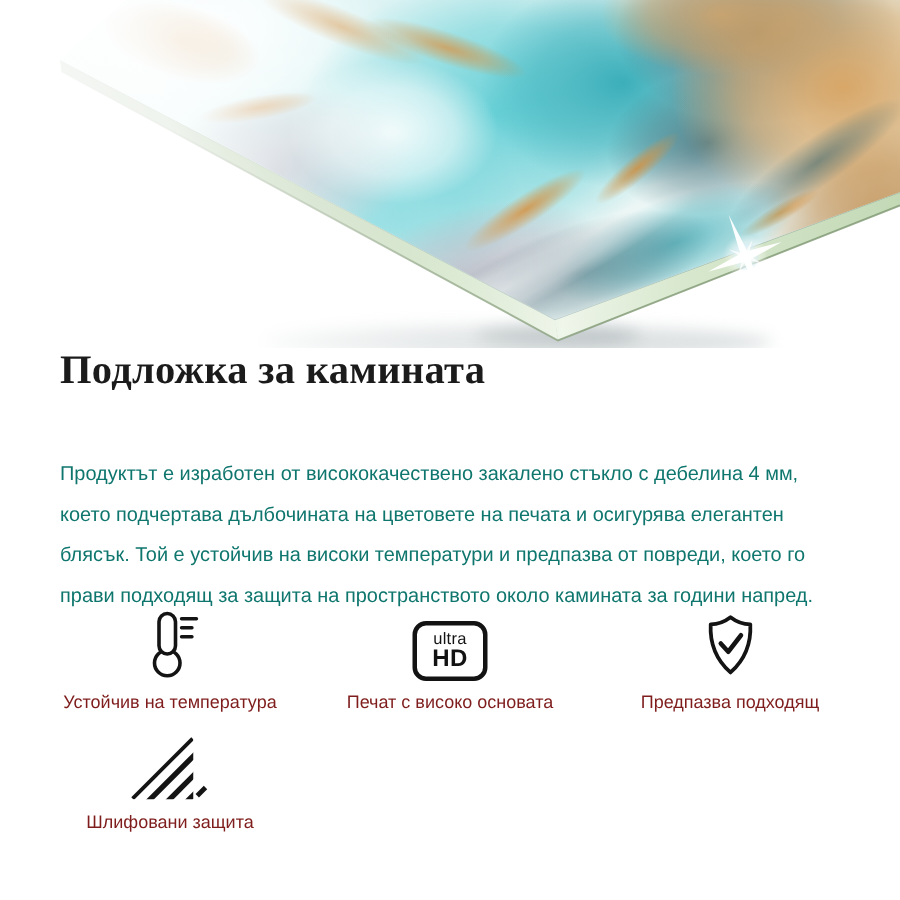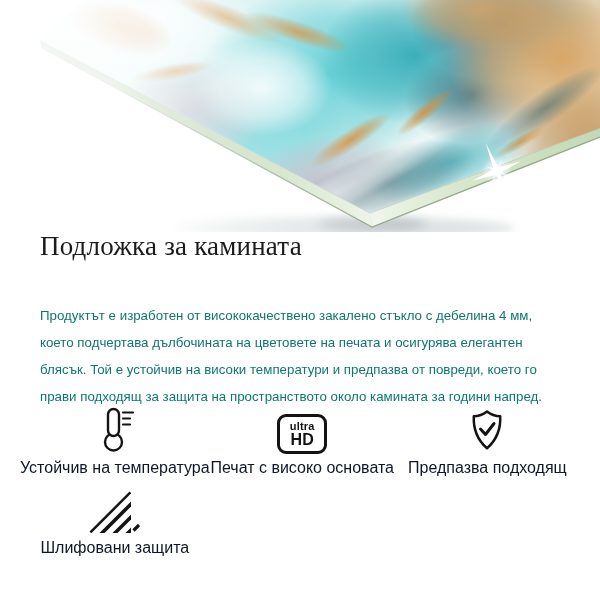--- a/index.html
+++ b/index.html
@@ -5,40 +5,40 @@
   html,body{margin:0;padding:0;}
   body{
     width:600px;height:600px;position:relative;overflow:hidden;
     background:#ffffff;
     font-family:"Liberation Sans", sans-serif;
   }
   .hero{position:absolute;top:0;left:0;width:600px;height:232px;}
   .hero svg{display:block;}
   h1{
     position:absolute;top:229px;left:40px;margin:0;
-    font-family:"Liberation Serif", serif;font-weight:400;
+    font-family:"Liberation Serif", serif;font-weight:700;
     font-size:27px;line-height:34px;color:#1b1b1b;letter-spacing:.2px;
   }
   h1 span{display:block;}
   .desc{
     position:absolute;top:302px;left:40px;width:522px;margin:0;
     font-size:13.3px;line-height:27px;color:#0f766e;
   }
   .features{
     position:absolute;top:402px;left:20px;width:560px;
     display:grid;grid-template-columns:repeat(3,1fr);row-gap:7px;
   }
   .feat{display:flex;flex-direction:column;align-items:center;}
   .icon-box{height:52px;display:flex;align-items:flex-end;justify-content:center;}
-  .feat-label{margin-top:7px;font-size:16px;line-height:14px;color:#0f172a;white-space:nowrap;}
+  .feat-label{margin-top:7px;font-size:12px;line-height:14px;color:#7f1d1d;white-space:nowrap;}
   .uhd{
     width:50px;height:40px;box-sizing:border-box;border:3px solid #131313;border-radius:9px;
     display:flex;flex-direction:column;align-items:center;justify-content:center;color:#131313;
   }
-  .uhd-top{font-size:11px;font-weight:700;line-height:11px;letter-spacing:.2px;}
+  .uhd-top{font-size:11px;font-weight:400;line-height:11px;letter-spacing:.2px;}
   .uhd-bottom{font-size:16px;font-weight:700;line-height:16px;letter-spacing:.3px;}
 </style>
 </head>
 <body>
 
 <div class="hero">
   <svg viewBox="0 0 600 232" width="600" height="232" aria-hidden="true">
     <defs>
       <radialGradient id="gTurq">
           <stop offset="0" stop-color="#5bcdd4"></stop>

